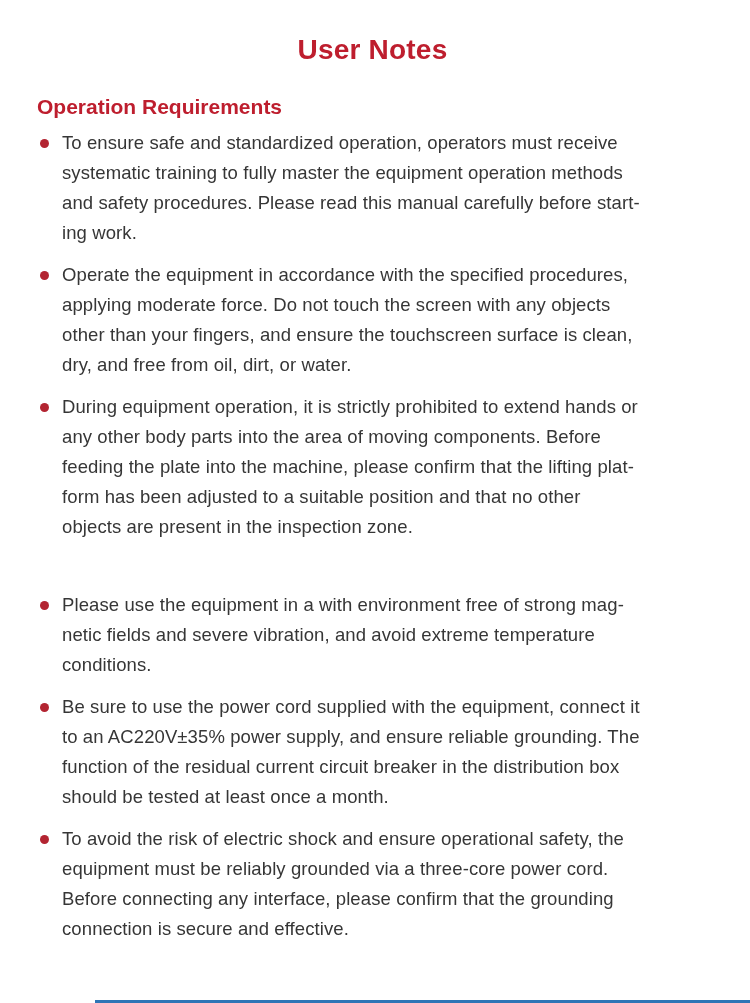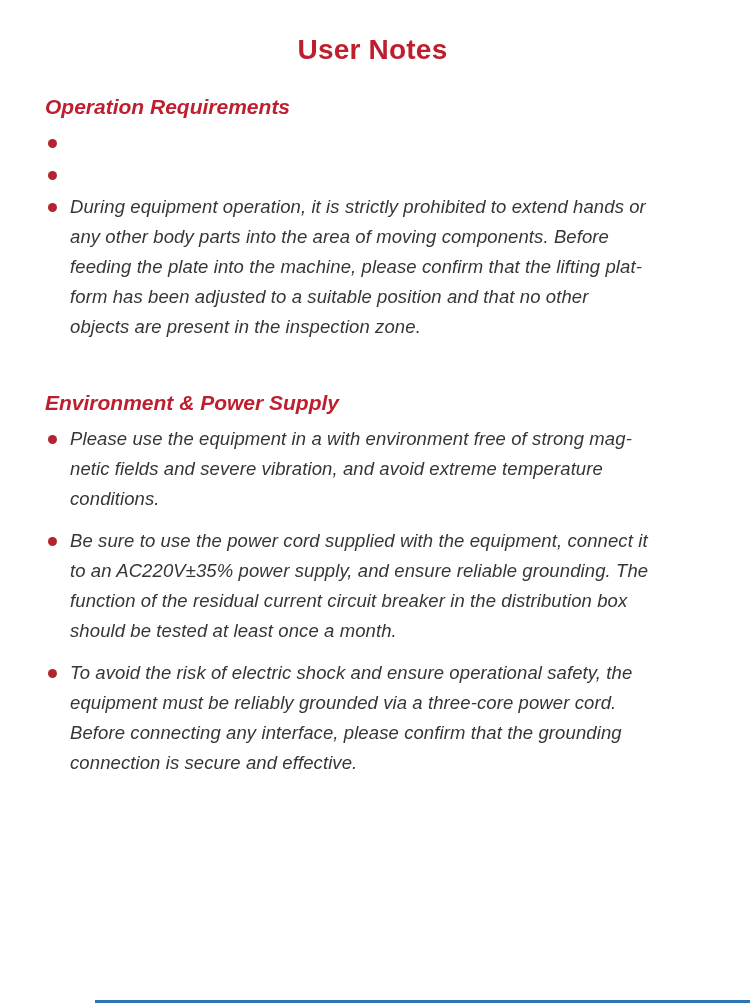--- a/index.html
+++ b/index.html
@@ -17,21 +17,21 @@
   }
   h1.title {
     margin: 0 27px 27px 0;
     text-align: center;
     color: #be1e2e;
     font-size: 28px;
     line-height: 34px;
     font-weight: 700;
     letter-spacing: 0.2px;
   }
-  section { margin: 8px; font-style: italic; }
+  section { margin: 0; }
   section + section { margin-top: 48px; }
   h2.heading {
     margin: 0 0 9px 0;
     color: #be1e2e;
     font-size: 21px;
     line-height: 25px;
     font-weight: 700;
   }
   ul.bullets {
     list-style: none;
@@ -74,37 +74,44 @@
 
 <main class="page">
 
   <h1 class="title">User Notes</h1>
 
   <section>
     <h2 class="heading">Operation Requirements</h2>
     <ul class="bullets">
       <li>
         <span class="dot"></span>
+        <p class="bullet-text">To ensure safe and standardized operation, operators must receive
+systematic training to fully master the equipment operation methods
+and safety procedures. Please read this manual carefully before start-
+ing work.</p>
       </li>
       <li>
         <span class="dot"></span>
+        <p class="bullet-text">Operate the equipment in accordance with the specified procedures,
+applying moderate force. Do not touch the screen with any objects
+other than your fingers, and ensure the touchscreen surface is clean,
+dry, and free from oil, dirt, or water.</p>
       </li>
       <li>
         <span class="dot"></span>
         <p class="bullet-text">During equipment operation, it is strictly prohibited to extend hands or
 any other body parts into the area of moving components. Before
 feeding the plate into the machine, please confirm that the lifting plat-
 form has been adjusted to a suitable position and that no other
 objects are present in the inspection zone.</p>
       </li>
     </ul>
   </section>
 
   <section>
-    <h2 class="heading">Environment &amp; Power Supply</h2>
     <ul class="bullets">
       <li>
         <span class="dot"></span>
         <p class="bullet-text">Please use the equipment in a with environment free of strong mag-
 netic fields and severe vibration, and avoid extreme temperature
 conditions.</p>
       </li>
       <li>
         <span class="dot"></span>
         <p class="bullet-text">Be sure to use the power cord supplied with the equipment, connect it

